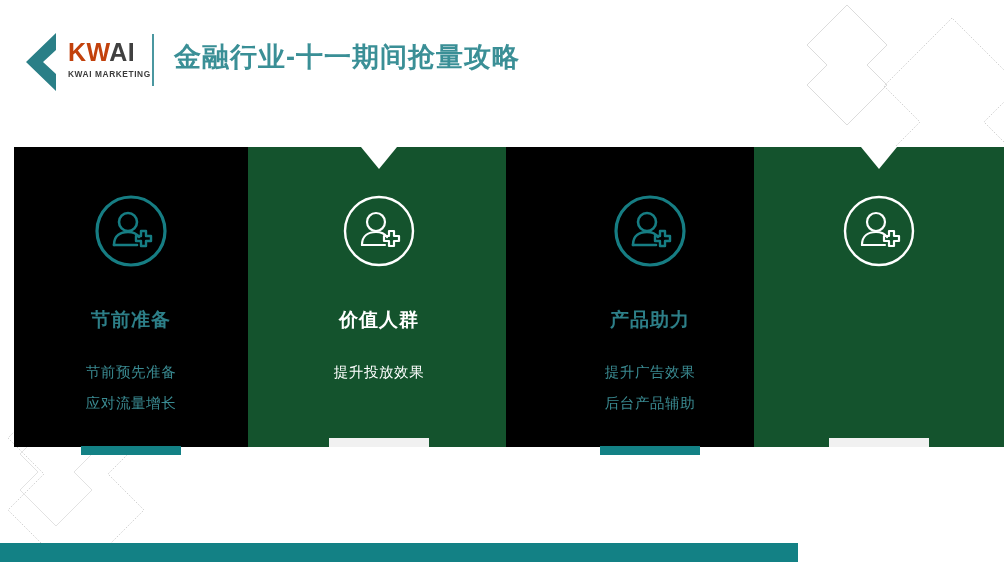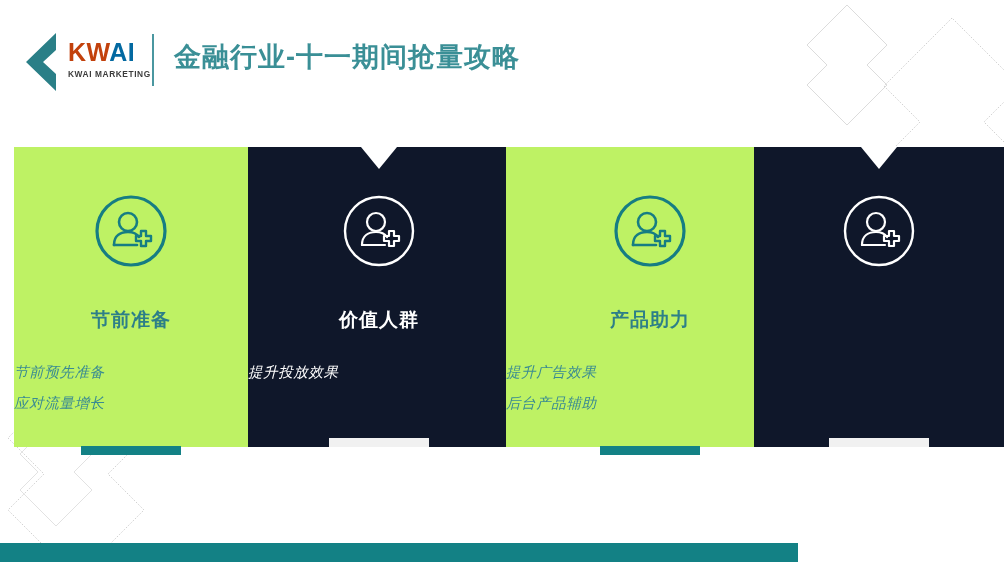--- a/index.html
+++ b/index.html
@@ -53,21 +53,21 @@
     width: 92px;
   }
   .logo-word {
     font-size: 25px;
     font-weight: bold;
     letter-spacing: 0.5px;
     line-height: 1;
     white-space: nowrap;
   }
   .logo-word .kw { color: #c2410c; text-align: center; }
-  .logo-word .ai { color: #0369a1; }
+  .logo-word .ai { color: #404040; }
   .logo-sub {
     font-size: 8.5px;
     font-weight: bold;
     color: #3c3c3c;
     letter-spacing: 0.6px;
     margin-top: 4px;
     white-space: nowrap;
     transform: scaleX(0.98);
     transform-origin: left center;
   }
@@ -103,22 +103,22 @@
     position: absolute;
     top: 0;
     height: 300px;
     overflow: visible;
   }
   .card-inner {
     position: absolute;
     inset: 0;
     overflow: hidden;
   }
-  .card.light .card-inner { background: #bef264; }
-  .card.dark  .card-inner { background: #0f172a; }
+  .card.light .card-inner { background: #000000; }
+  .card.dark  .card-inner { background: #14532d; }
 
   .card.c1 { left: 14px;  width: 234px; }
   .card.c2 { left: 248px; width: 262px; }
   .card.c3 { left: 506px; width: 288px; }
   .card.c4 { left: 754px; width: 250px; }
 
   
   .notch {
     position: absolute;
     left: 50%;
@@ -152,21 +152,21 @@
     letter-spacing: 1px;
   }
   .card.light .card-title { color: #2d7f88; }
   .card.dark  .card-title { color: #ffffff; }
 
   .card-lines {
     position: absolute;
     left: 0;
     right: 0;
     top: 210px;
-    font-style: italic;
+    text-align: center;
   }
   .card-line {
     font-size: 14.5px;
     line-height: 31px;
     letter-spacing: 0.6px;
   }
   .card.light .card-line { color: #3a8b92; }
   .card.dark  .card-line { color: #ffffff; }
 
   .accent-bar {

